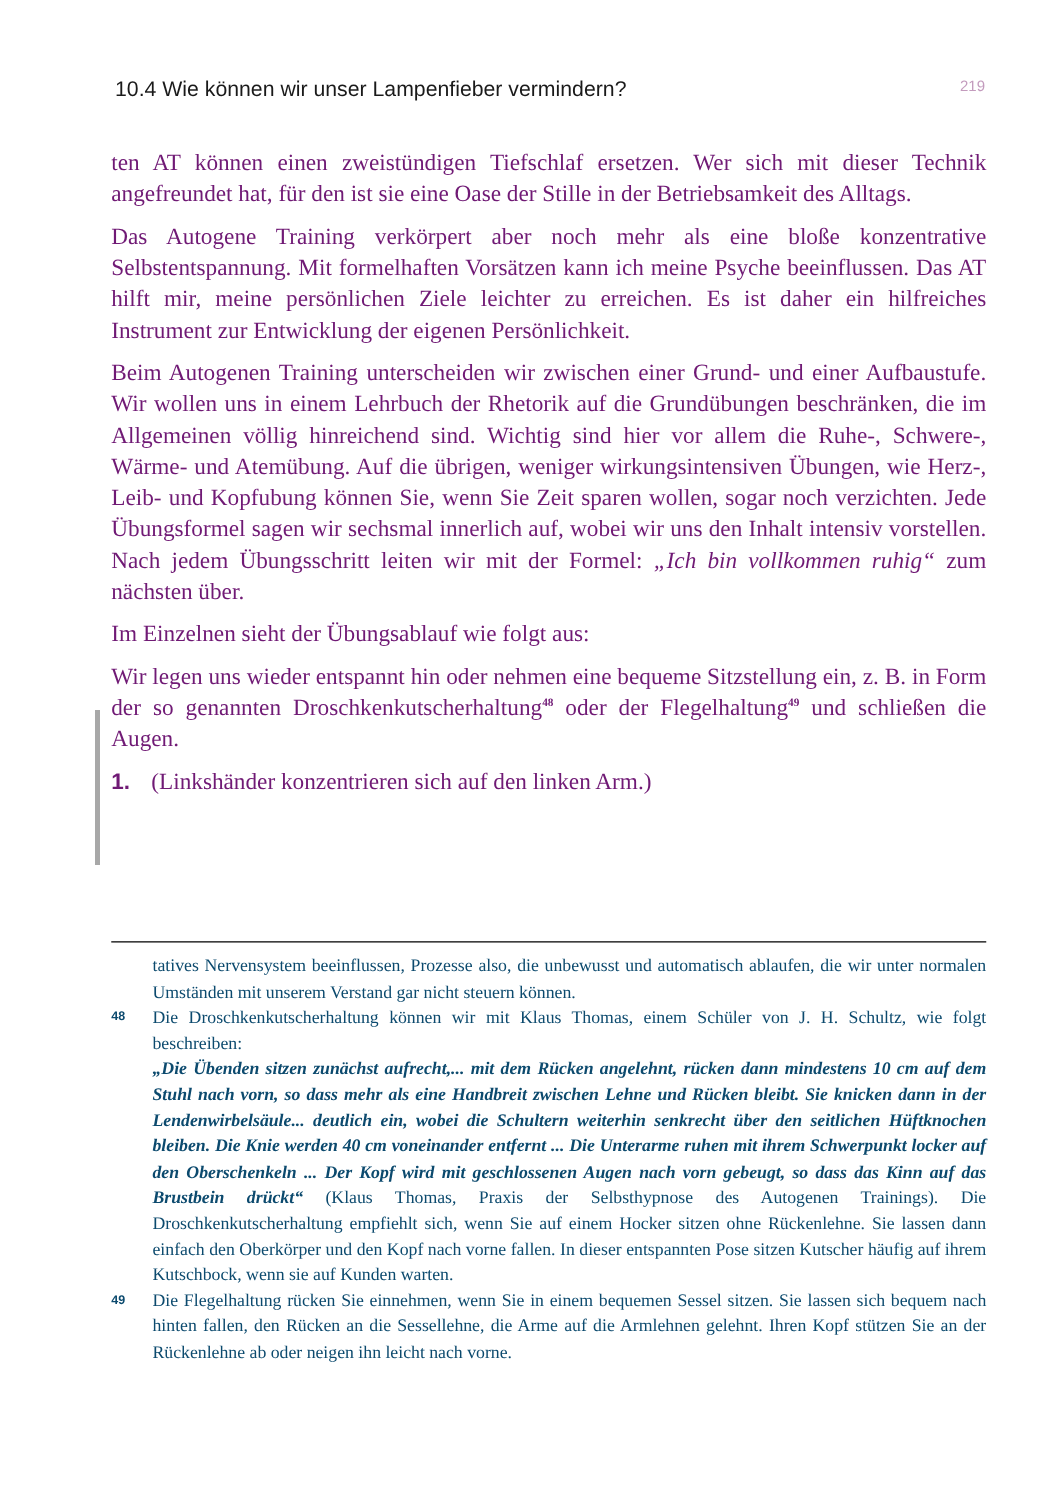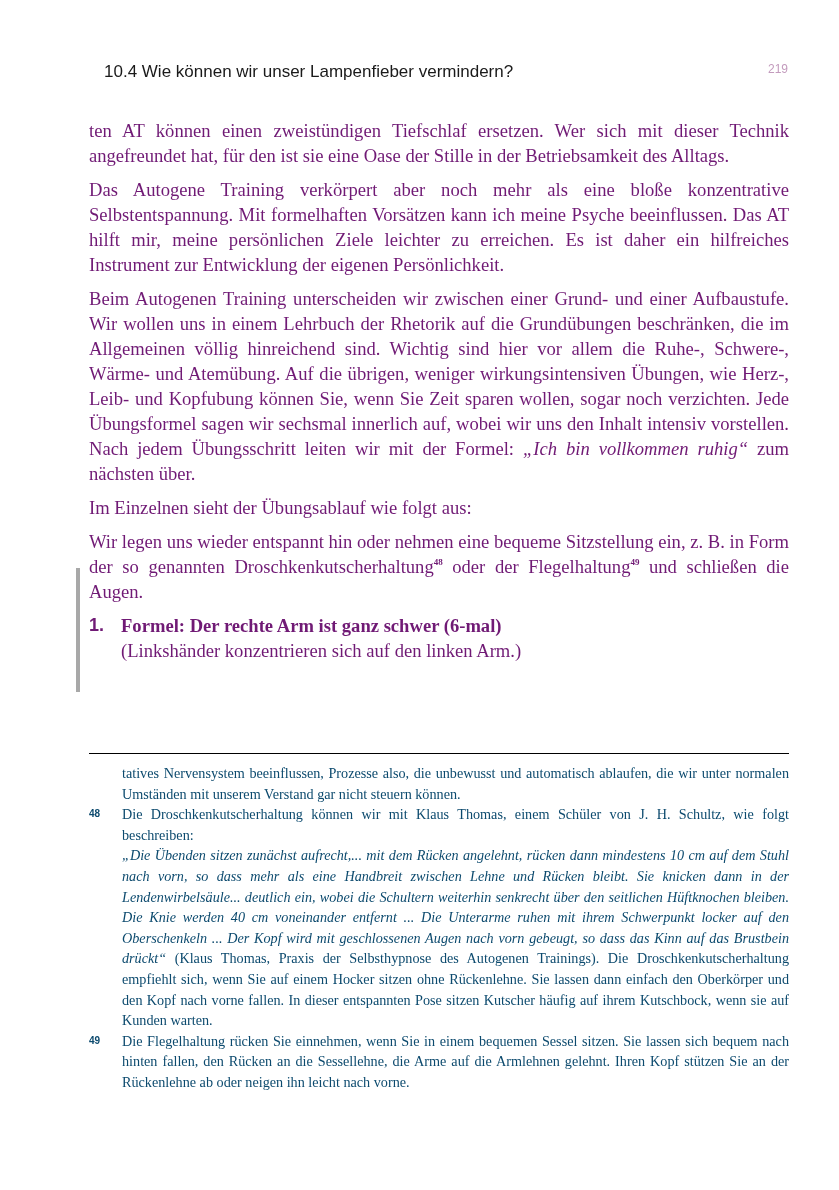--- a/index.html
+++ b/index.html
@@ -1,21 +1,21 @@
 <!DOCTYPE html>
 <html><head>
 <meta charset="utf-8">
 <style>
   html, body { margin: 0; padding: 0; background: #ffffff; }
   body { width: 839px; height: 1190px; position: relative; overflow: hidden; }
   .header {
     position: absolute; left: 88px; top: 62px; width: 700px; height: 24px;
     font-family: "Liberation Sans", sans-serif; font-size: 17px; color: #1a1a1a;
   }
-  .header .title { position: absolute; left: 16px; top: 0; }
+  .header .title { position: absolute; left: 4px; top: 0; }
   .header .pagenum { position: absolute; right: 0; top: 0; color: #c39bbd; font-size: 12px; }
   .body-text {
     position: absolute; left: 89px; top: 118px; width: 700px;
     font-family: "Liberation Serif", serif; font-size: 18.6px; line-height: 25px; color: #701a75;
   }
   .body-text p { margin: 0 0 9px 0; text-align: justify; }
   .body-text em { font-style: italic; }
   .side-bar {
     position: absolute; left: 76px; top: 568px; width: 4px; height: 124px; background: #a8a8a8;
   }
@@ -26,21 +26,21 @@
   .step .bold { font-weight: bold; }
   sup { font-size: 9px; font-weight: bold; vertical-align: top; position: relative; top: -4px; }
   .fn-rule { position: absolute; left: 89px; top: 753px; width: 700px; height: 1px; background: #000; }
   .footnotes {
     position: absolute; left: 89px; top: 763px; width: 700px;
     font-family: "Liberation Serif", serif; font-size: 14.2px; line-height: 20.6px; color: #0c4a6e;
   }
   .fn { position: relative; padding-left: 33px; text-align: justify; }
   .fn .marker { position: absolute; left: 0; top: 0; font-family: "Liberation Sans", sans-serif; font-size: 10px; font-weight: bold; }
   .fn p { margin: 0; }
-  .fn em { font-style: italic; }
+  .fn em { font-style: italic; font-weight: bold; }
 </style>
 </head>
 <body>
 
 <div class="header">
   <span class="title">10.4 Wie können wir unser Lampenfieber vermindern?</span>
   <span class="pagenum">219</span>
 </div>
 
 <div class="side-bar"></div>
@@ -52,21 +52,20 @@
     <span>Beim Autogenen Training unterscheiden wir zwischen einer Grund- und einer Aufbaustufe. Wir wollen uns in einem Lehrbuch der Rhetorik auf die Grundübungen beschränken, die im Allgemeinen völlig hinreichend sind. Wichtig sind hier vor allem die Ruhe-, Schwere-, Wärme- und Atemübung. Auf die übrigen, weniger wirkungsintensiven Übungen, wie Herz-, Leib- und Kopfubung können Sie, wenn Sie Zeit sparen wollen, sogar noch verzichten. Jede Übungsformel sagen wir sechsmal innerlich auf, wobei wir uns den Inhalt intensiv vorstellen. Nach jedem Übungsschritt leiten wir mit der Formel: </span><em>„Ich bin vollkommen ruhig“</em><span> zum nächsten über.</span>
   </p>
   <div class="boxed">
     <p>Im Einzelnen sieht der Übungsablauf wie folgt aus:</p>
     <p>
       <span>Wir legen uns wieder entspannt hin oder nehmen eine bequeme Sitzstellung ein, z. B. in Form der so genannten Droschkenkutscherhaltung</span><sup>48</sup><span> oder der Flegelhaltung</span><sup>49</sup><span> und schließen die Augen.</span>
     </p>
     <div class="step">
       <div class="num">1.</div>
       <div class="content">
-        <div class="bold">Formel: Der rechte Arm ist ganz schwer (6-mal)</div>
         <div>(Linkshänder konzentrieren sich auf den linken Arm.)</div>
       </div>
     </div>
   </div>
 </div>
 
 <div class="fn-rule"></div>
 
 <div class="footnotes">
   <div class="fn">

